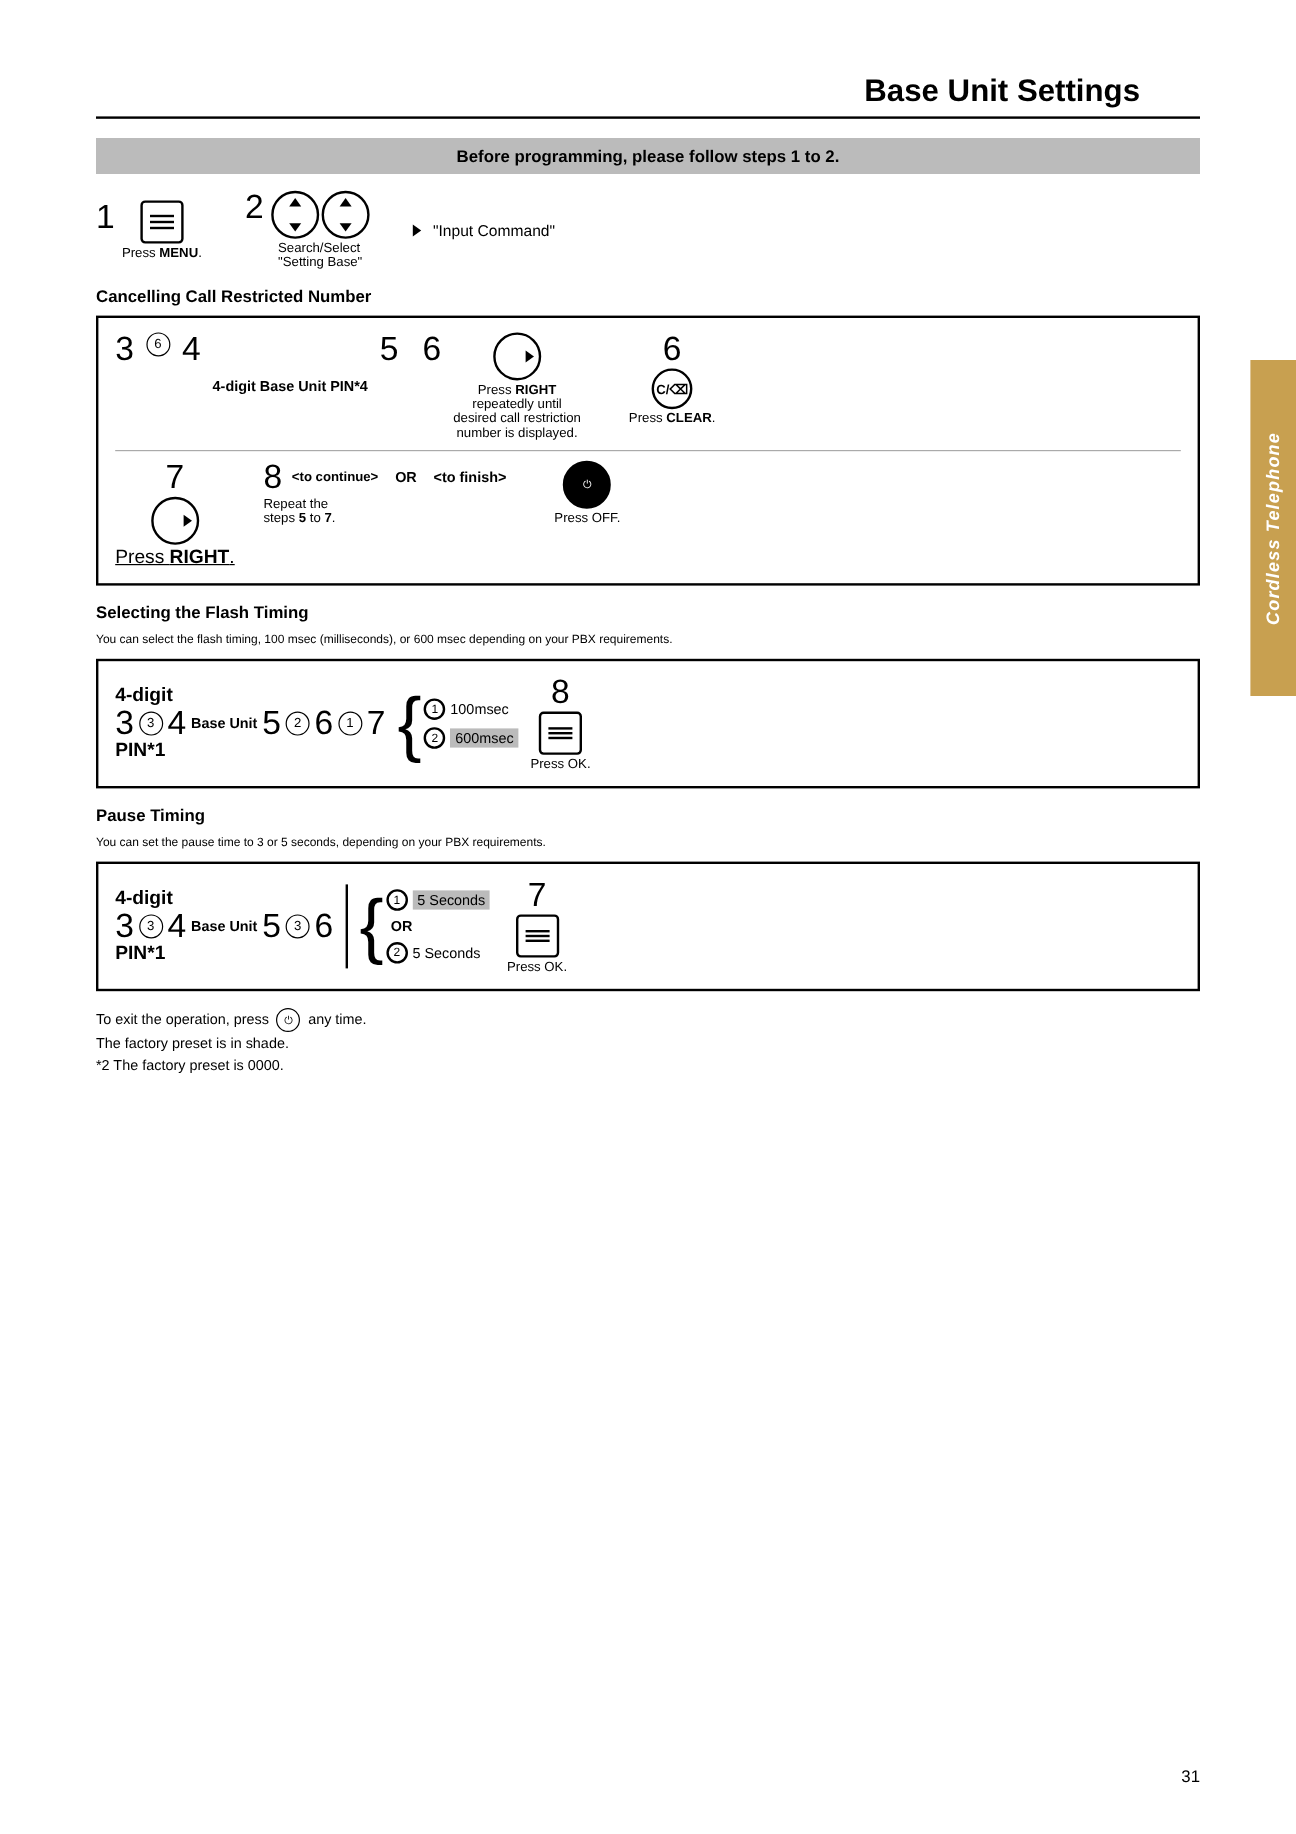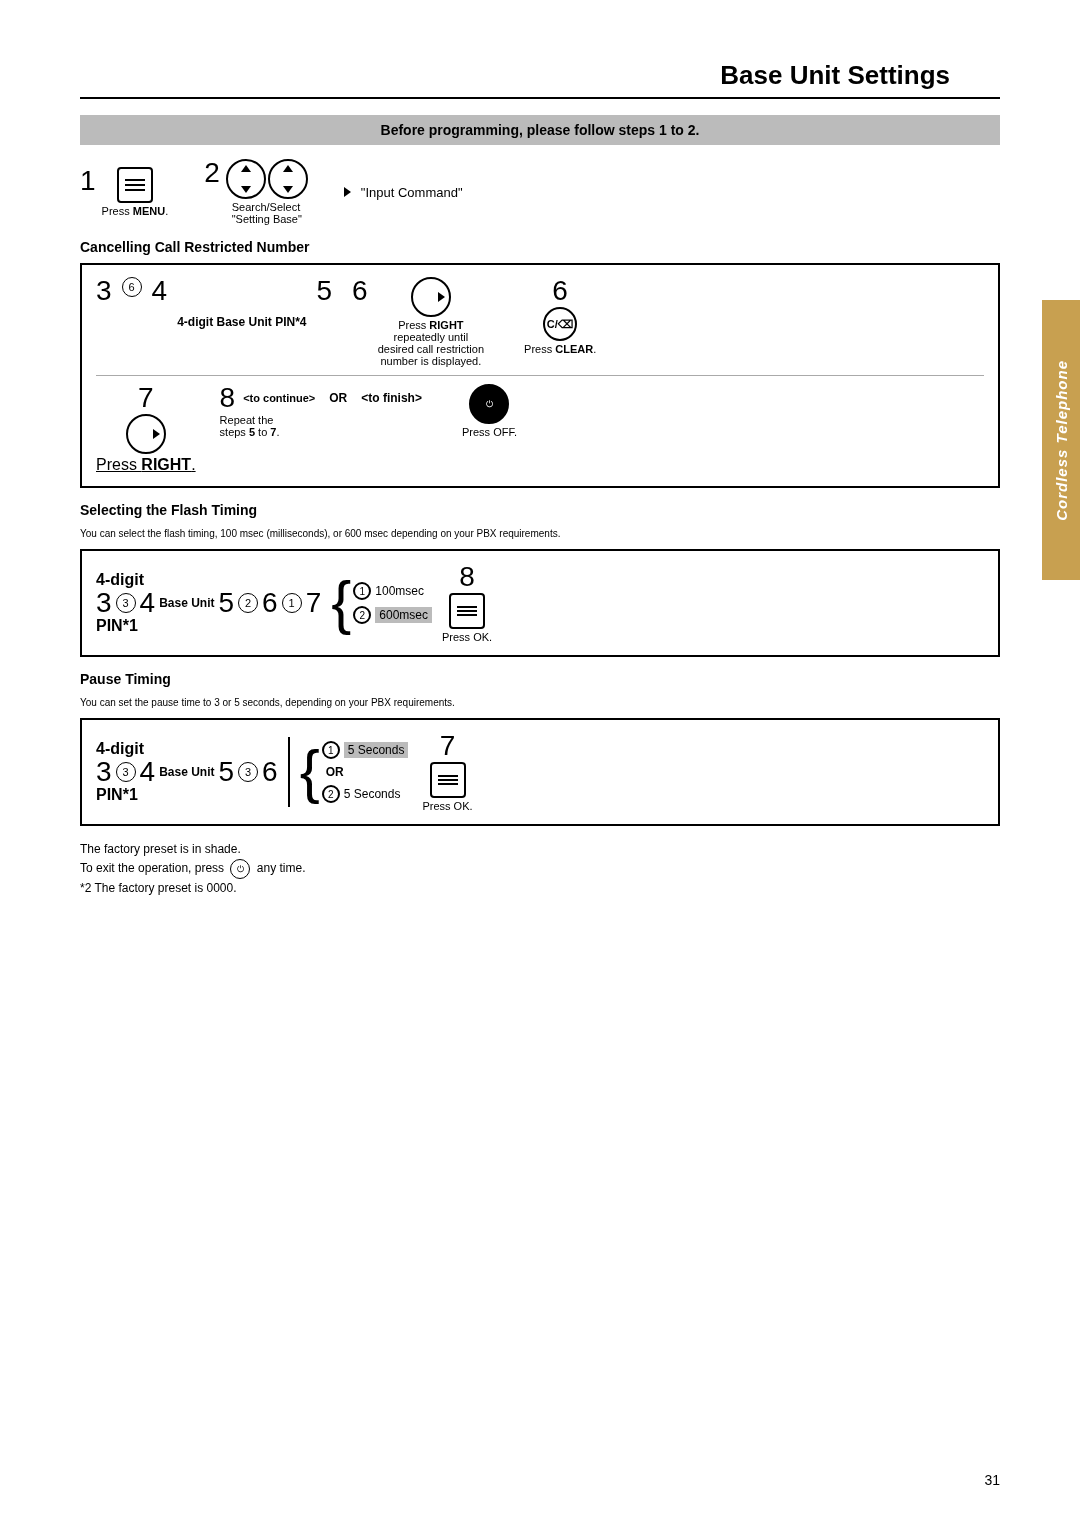--- a/index.html
+++ b/index.html
@@ -471,24 +471,24 @@
             <div class="icon-menu-line"></div>
             <div class="icon-menu-line"></div>
           </div>
         </div>
         <span style="font-size:11px;">Press OK.</span>
       </div>
     </div>
   </div>
 
   <div class="footnote-text">
-    <div>The factory preset is in shade.</div>
     <div>
       <span>To exit the operation, press</span>
       
       <span style="display:inline-flex;align-items:center;width:20px;height:20px;border:1.5px solid #000;border-radius:50%;justify-content:center;font-size:9px;margin:0 3px;">⏻</span>
       <span>any time.</span>
     </div>
+    <div>The factory preset is in shade.</div>
     <div>*2 The factory preset is 0000.</div>
   </div>
 
   <div class="page-number">31</div>
 </div>
 
 </body></html>

